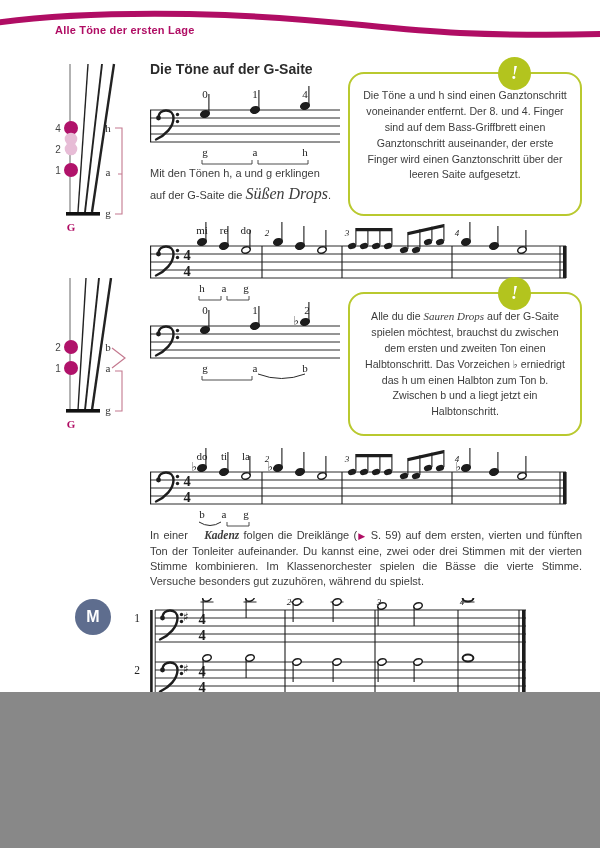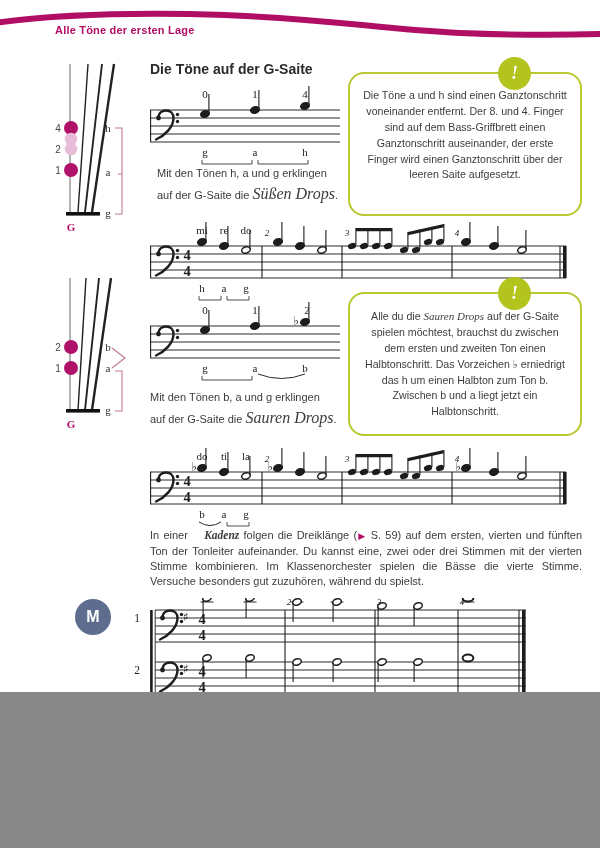--- a/index.html
+++ b/index.html
@@ -108,21 +108,21 @@
       <text x="105" y="12" class="fing" text-anchor="middle">1</text>
       <text x="105" y="70" class="nname" text-anchor="middle">a</text>
       <ellipse cx="155" cy="20" rx="4.4" ry="3.1" fill="#1d1d1d" stroke="#1d1d1d" stroke-width="1.5" transform="rotate(-18 155 20)"></ellipse>
       <line x1="158.9" y1="19" x2="158.9" y2="0" stroke="#1d1d1d" stroke-width="1.1"></line>
       <text x="155" y="12" class="fing" text-anchor="middle">4</text>
       <text x="155" y="70" class="nname" text-anchor="middle">h</text>
       <path d="M52,74 L52,78 L102,78 L102,74" fill="none" stroke="#3a3a3a" stroke-width="0.9"></path>
       <path d="M108,74 L108,78 L158,78 L158,74" fill="none" stroke="#3a3a3a" stroke-width="0.9"></path>
     </svg>
 
-  <div class="abs caption" style="left:150px;top:166px;width:200px;margin-left:7px;">
+  <div class="abs caption" style="left:150px;top:166px;width:200px;">
     <span>Mit den Tönen h, a und g erklingen</span><br>
     <span>auf der G-Saite die </span><i>Süßen Drops</i><span>.</span>
   </div>
 
   <div class="abs infobox" style="left:348px;top:72px;width:230px;height:140px;">
     <div class="bang" style="left:148px;top:-17px;">!</div>
     <div class="boxtext">Die Töne a und h sind einen Ganztonschritt voneinander entfernt. Der 8. und 4. Finger sind auf dem Bass-Griffbrett einen Ganztonschritt auseinander, der erste Finger wird einen Ganztonschritt über der leeren Saite aufgesetzt.</div>
   </div>
 
   <svg id="mel1" class="abs" style="left:150px;top:222px;" width="430" height="84" viewBox="0 0 430 84">
@@ -217,24 +217,20 @@
       <text x="105" y="70" class="nname" text-anchor="middle">a</text>
       <ellipse cx="155" cy="20" rx="4.4" ry="3.1" fill="#1d1d1d" stroke="#1d1d1d" stroke-width="1.5" transform="rotate(-18 155 20)"></ellipse>
       <line x1="158.9" y1="19" x2="158.9" y2="0" stroke="#1d1d1d" stroke-width="1.1"></line>
       <text x="157" y="12" class="fing" text-anchor="middle">2</text>
       <text x="155" y="70" class="nname" text-anchor="middle">b</text>
       <text x="146" y="23" class="acc" text-anchor="middle">♭</text>
       <path d="M52,74 L52,78 L102,78 L102,74" fill="none" stroke="#3a3a3a" stroke-width="0.9"></path>
       <path d="M108,72 Q131.5,81 155,72" fill="none" stroke="#2a2a2a" stroke-width="1"></path>
     </svg>
 
-  <div class="abs caption" style="left:150px;top:390px;width:200px;">
-    <span>Mit den Tönen b, a und g erklingen</span><br>
-    <span>auf der G-Saite die </span><i>Sauren Drops</i><span>.</span>
-  </div>
 
   <div class="abs infobox" style="left:348px;top:292px;width:230px;height:140px;">
     <div class="bang" style="left:148px;top:-17px;">!</div>
     <div class="boxtext"><span>Alle du die </span><i>Sauren Drops</i><span> auf der G-Saite spielen möchtest, brauchst du zwischen dem ersten und zweiten Ton einen Halbtonschritt. Das Vorzeichen ♭ erniedrigt das h um einen Halbton zum Ton b. Zwischen b und a liegt jetzt ein Halbtonschritt.</span></div>
   </div>
 
   <svg id="mel2" class="abs" style="left:150px;top:448px;" width="430" height="84" viewBox="0 0 430 84">
       <line x1="0" y1="24" x2="416" y2="24" stroke="#2a2a2a" stroke-width="1"></line>
       <line x1="0" y1="32" x2="416" y2="32" stroke="#2a2a2a" stroke-width="1"></line>
       <line x1="0" y1="40" x2="416" y2="40" stroke="#2a2a2a" stroke-width="1"></line>

